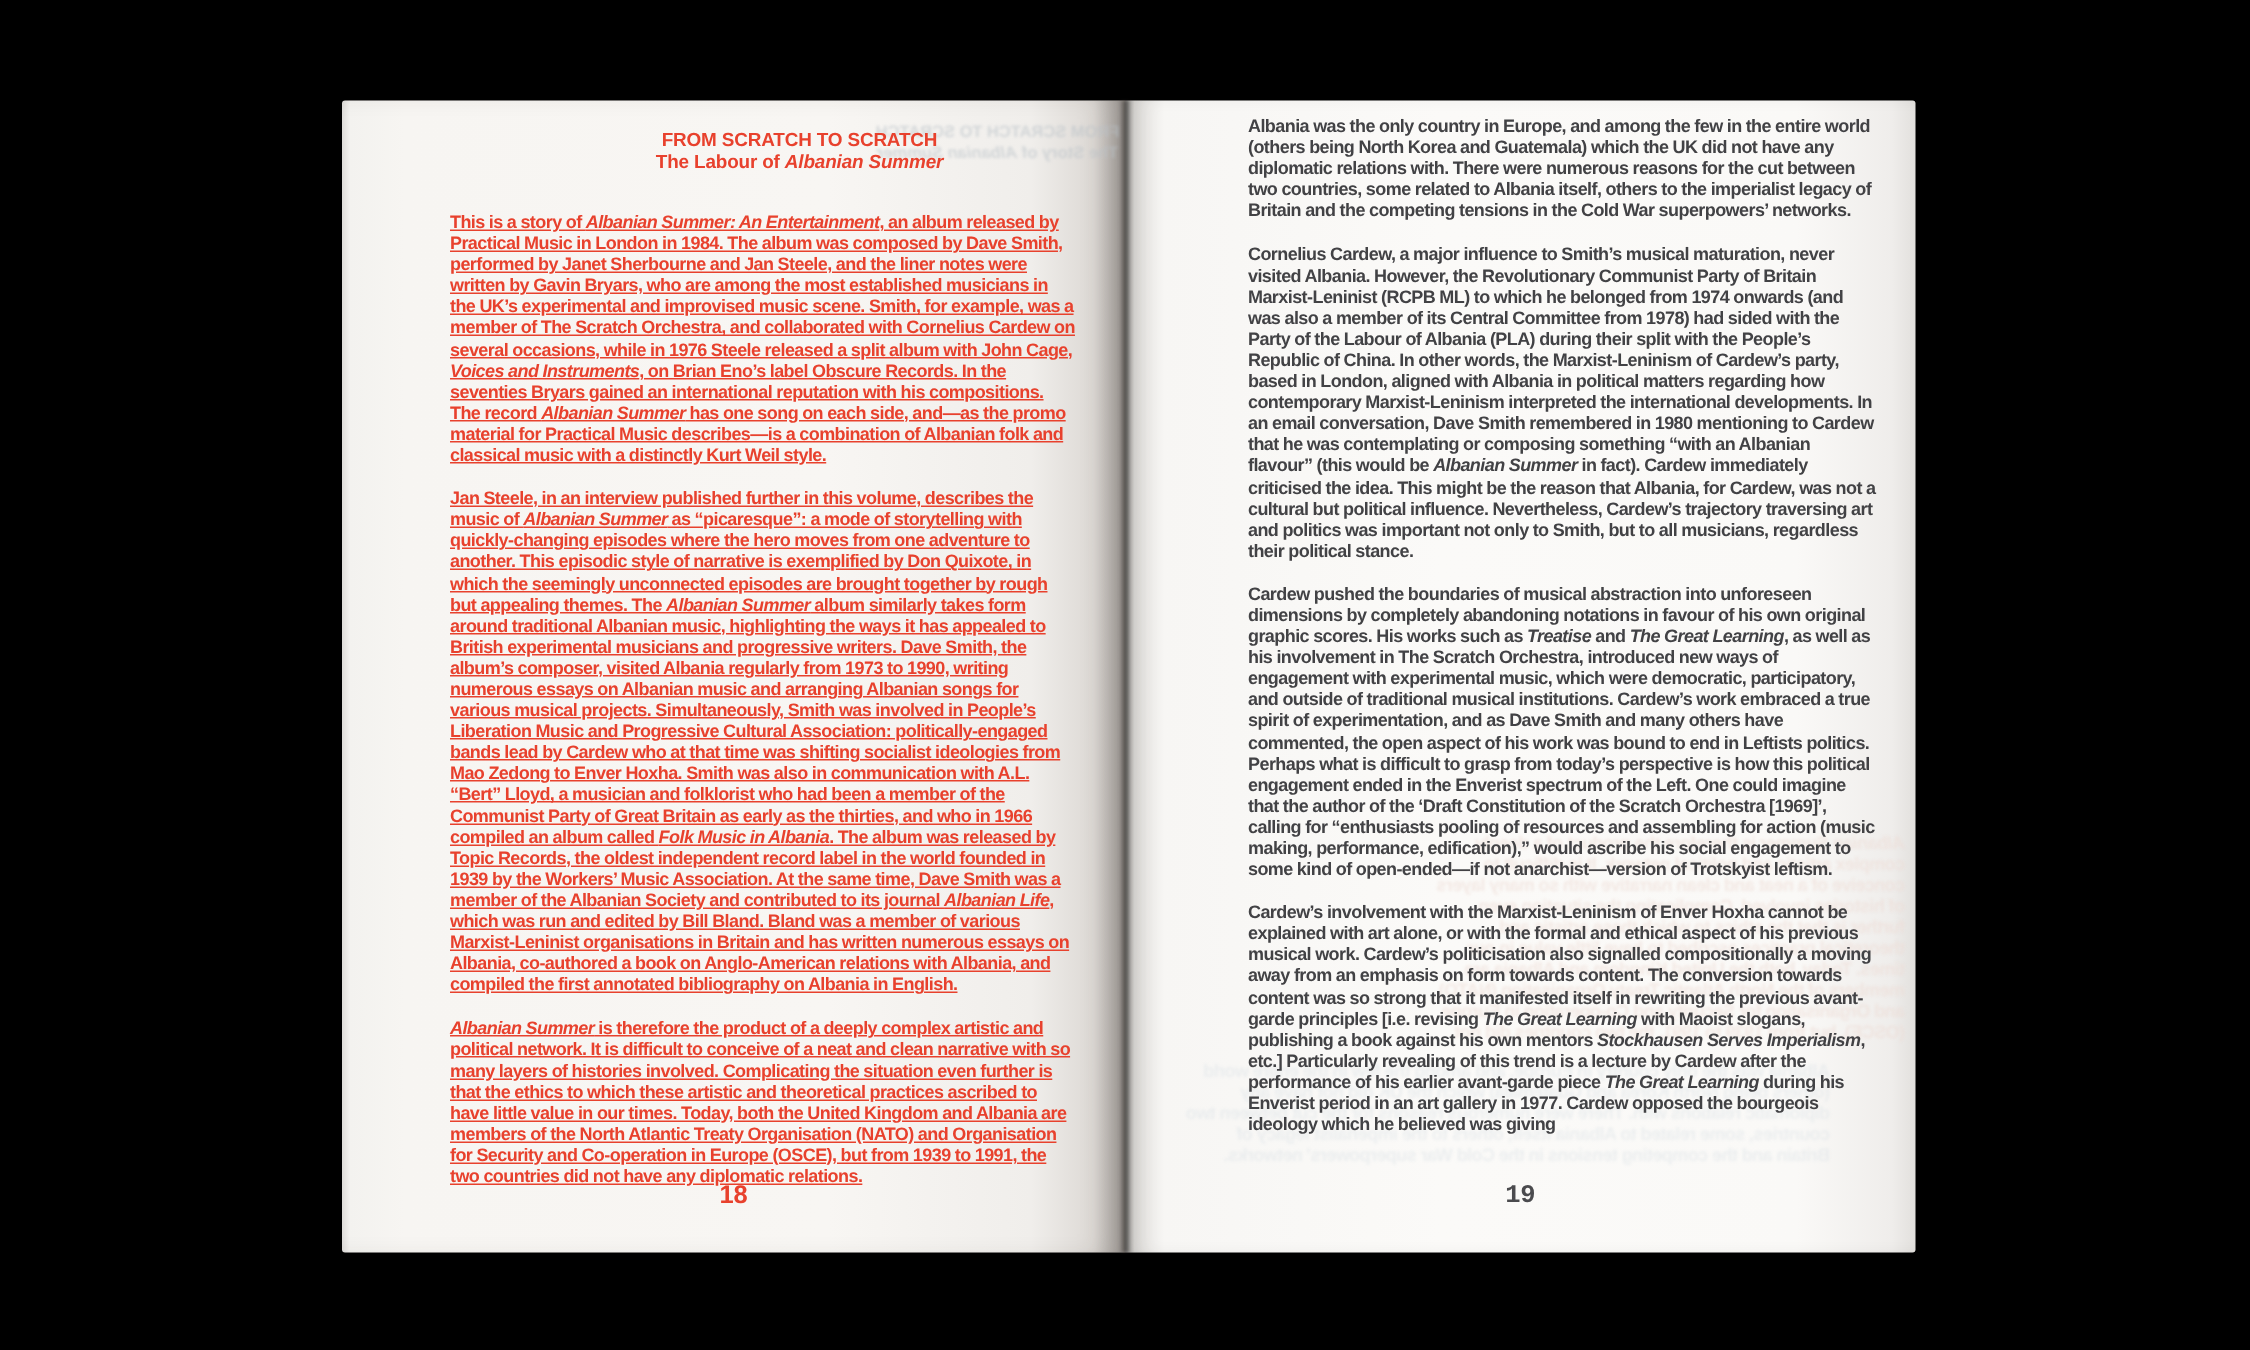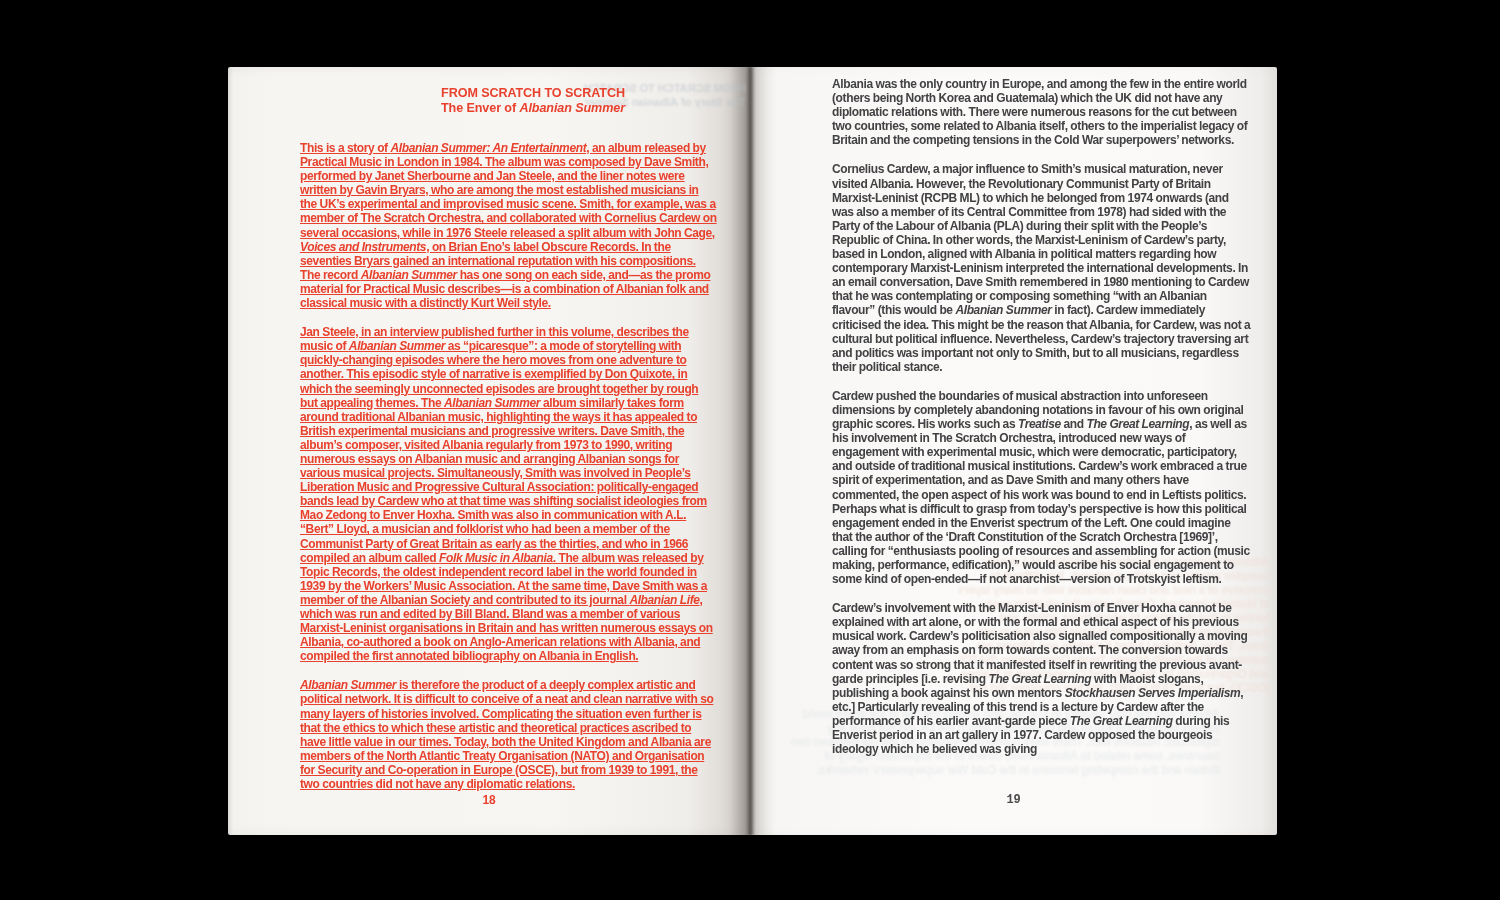--- a/index.html
+++ b/index.html
@@ -21,21 +21,21 @@
         background:linear-gradient(to right,rgba(0,0,0,0) 0%,rgba(40,35,32,.45) 45%,rgba(20,18,16,.55) 55%,rgba(0,0,0,0) 100%);
         filter:blur(1px);pointer-events:none;}
   .heading{position:absolute;top:19px;left:0;width:100%;text-align:center;
            color:var(--left-text,#e8412d);font-size:12.6px;line-height:14.5px;font-weight:700;letter-spacing:-.1px;padding-left:44px;}
   .textcol{position:absolute;font-size:12px;line-height:14.1px;font-weight:700;letter-spacing:-.38px;
            text-align:left;word-spacing:-.2px;}
   .textcol p{margin:0 0 15px 0;}
   .left .textcol{left:72px;top:74px;width:418px;color:var(--left-text,#e8412d);text-decoration:underline;}
   .right .textcol{left:82px;top:10px;width:420px;color:var(--right-text,#424245);}
   .pagenum{position:absolute;bottom:28px;left:0;width:100%;text-align:center;
-           font-size:12px;font-weight:700;letter-spacing:-.2px;}
+           font-size:17px;font-weight:700;letter-spacing:-.2px;}
   .left .pagenum{color:var(--left-text,#e8412d);}
   .right .pagenum{color:#4b4b4e;font-family:Liberation Mono, monospace;}
   .ghost{position:absolute;transform:scaleX(-1);filter:blur(1px);pointer-events:none;
          font-weight:700;overflow:hidden;}
   .ghost-heading{top:14px;left:352px;width:170px;font-size:11px;line-height:14px;text-align:center;
                  color:#b9c1c7;opacity:.55;}
   .ghost-r1{top:488px;left:200px;width:320px;height:140px;font-size:12px;line-height:14px;
             color:#eddbd4;opacity:.55;letter-spacing:-.38px;}
   .ghost-r2{top:640px;left:40px;width:430px;height:130px;font-size:12px;line-height:14px;
             color:#dde3e7;opacity:.5;letter-spacing:-.38px;}
@@ -46,21 +46,21 @@
 <div class="stage">
   <div class="book">
 
     <div class="page left">
       <div class="ghost ghost-heading">
         <div>FROM SCRATCH TO SCRATCH</div>
         <div><span>The Story of </span><span style="font-style: italic;">Albanian Summer</span></div>
       </div>
       <div class="heading">
         <div>FROM SCRATCH TO SCRATCH</div>
-        <div><span>The Enver of </span><span style="font-style: italic;">Albanian Summer</span></div>
+        <div><span>The Labour of </span><span style="font-style: italic;">Albanian Summer</span></div>
       </div>
       <div class="textcol">
         <p><span>This is a story of </span><span style="font-style: italic;">Albanian Summer: An Entertainment</span><span>, an album released by Practical Music in London in 1984. The album was composed by Dave Smith, performed by Janet Sherbourne and Jan Steele, and the liner notes were written by Gavin Bryars, who are among the most established musicians in the UK’s experimental and improvised music scene. Smith, for example, was a member of The Scratch Orchestra, and collaborated with Cornelius Cardew on several occasions, while in 1976 Steele released a split album with John Cage, </span><span style="font-style: italic;">Voices and Instruments</span><span>, on Brian Eno’s label Obscure Records. In the seventies Bryars gained an international reputation with his compositions. The record </span><span style="font-style: italic;">Albanian Summer</span><span> has one song on each side, and—as the promo material for Practical Music describes—is a combination of Albanian folk and classical music with a distinctly Kurt Weil style.</span></p>
         <p><span>Jan Steele, in an interview published further in this volume, describes the music of </span><span style="font-style: italic;">Albanian Summer</span><span> as “picaresque”: a mode of storytelling with quickly-changing episodes where the hero moves from one adventure to another. This episodic style of narrative is exemplified by Don Quixote, in which the seemingly unconnected episodes are brought together by rough but appealing themes. The </span><span style="font-style: italic;">Albanian Summer</span><span> album similarly takes form around traditional Albanian music, highlighting the ways it has appealed to British experimental musicians and progressive writers. Dave Smith, the album’s composer, visited Albania regularly from 1973 to 1990, writing numerous essays on Albanian music and arranging Albanian songs for various musical projects. Simultaneously, Smith was involved in People’s Liberation Music and Progressive Cultural Association: politically-engaged bands lead by Cardew who at that time was shifting socialist ideologies from Mao Zedong to Enver Hoxha. Smith was also in communication with A.L. “Bert” Lloyd, a musician and folklorist who had been a member of the Communist Party of Great Britain as early as the thirties, and who in 1966 compiled an album called </span><span style="font-style: italic;">Folk Music in Albania</span><span>. The album was released by Topic Records, the oldest independent record label in the world founded in 1939 by the Workers’ Music Association. At the same time, Dave Smith was a member of the Albanian Society and contributed to its journal </span><span style="font-style: italic;">Albanian Life</span><span>, which was run and edited by Bill Bland. Bland was a member of various Marxist-Leninist organisations in Britain and has written numerous essays on Albania, co-authored a book on Anglo-American relations with Albania, and compiled the first annotated bibliography on Albania in English.</span></p>
         <p><span style="font-style: italic;">Albanian Summer</span><span> is therefore the product of a deeply complex artistic and political network. It is difficult to conceive of a neat and clean narrative with so many layers of histories involved. Complicating the situation even further is that the ethics to which these artistic and theoretical practices ascribed to have little value in our times. Today, both the United Kingdom and Albania are members of the North Atlantic Treaty Organisation (NATO) and Organisation for Security and Co-operation in Europe (OSCE), but from 1939 to 1991, the two countries did not have any diplomatic relations.</span></p>
       </div>
       <div class="pagenum">18</div>
     </div>
 
     <div class="page right">

